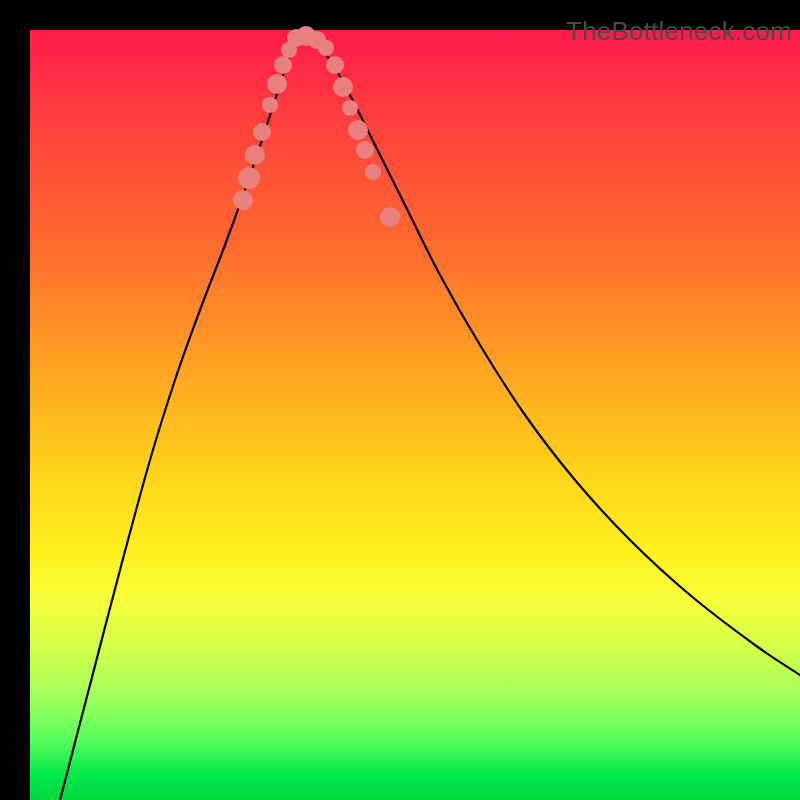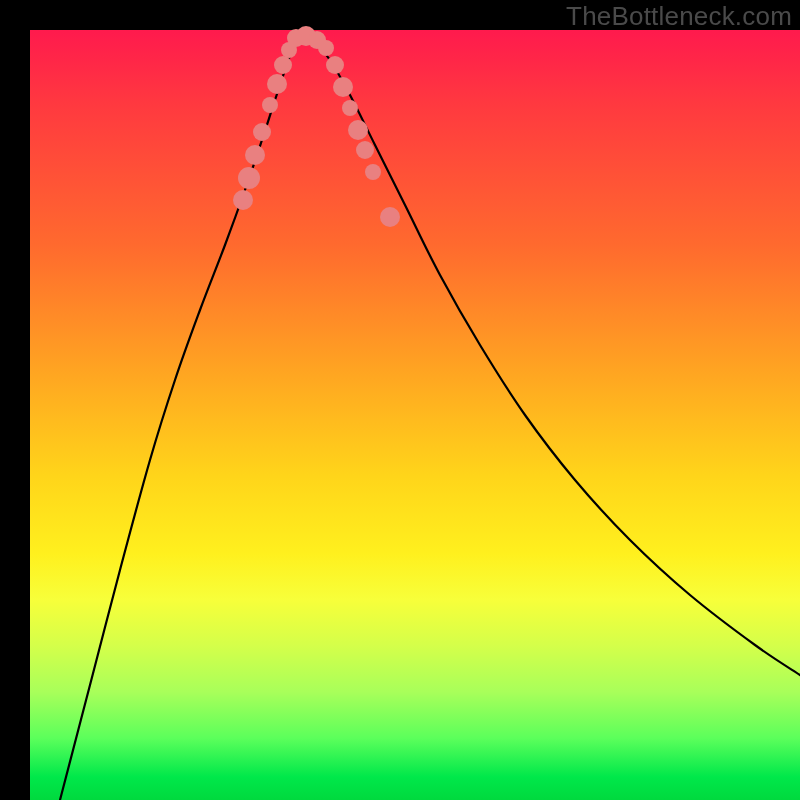--- a/index.html
+++ b/index.html
@@ -34,21 +34,21 @@
       #f7ff3a 74%,
       #d4ff4a 80%,
       #a8ff5a 86%,
       #5bff5b 92%,
       #00e84a 97%,
       #00d93e 100%
     );
   }
   .watermark {
     position: absolute;
-    top: 1px;
+    top: 16px;
     right: 8px;
     color: #4a4a4a;
     font-size: 26px;
     font-weight: 400;
     letter-spacing: 0.2px;
     user-select: none;
   }
   svg.curve {
     position: absolute;
     left: 0;

